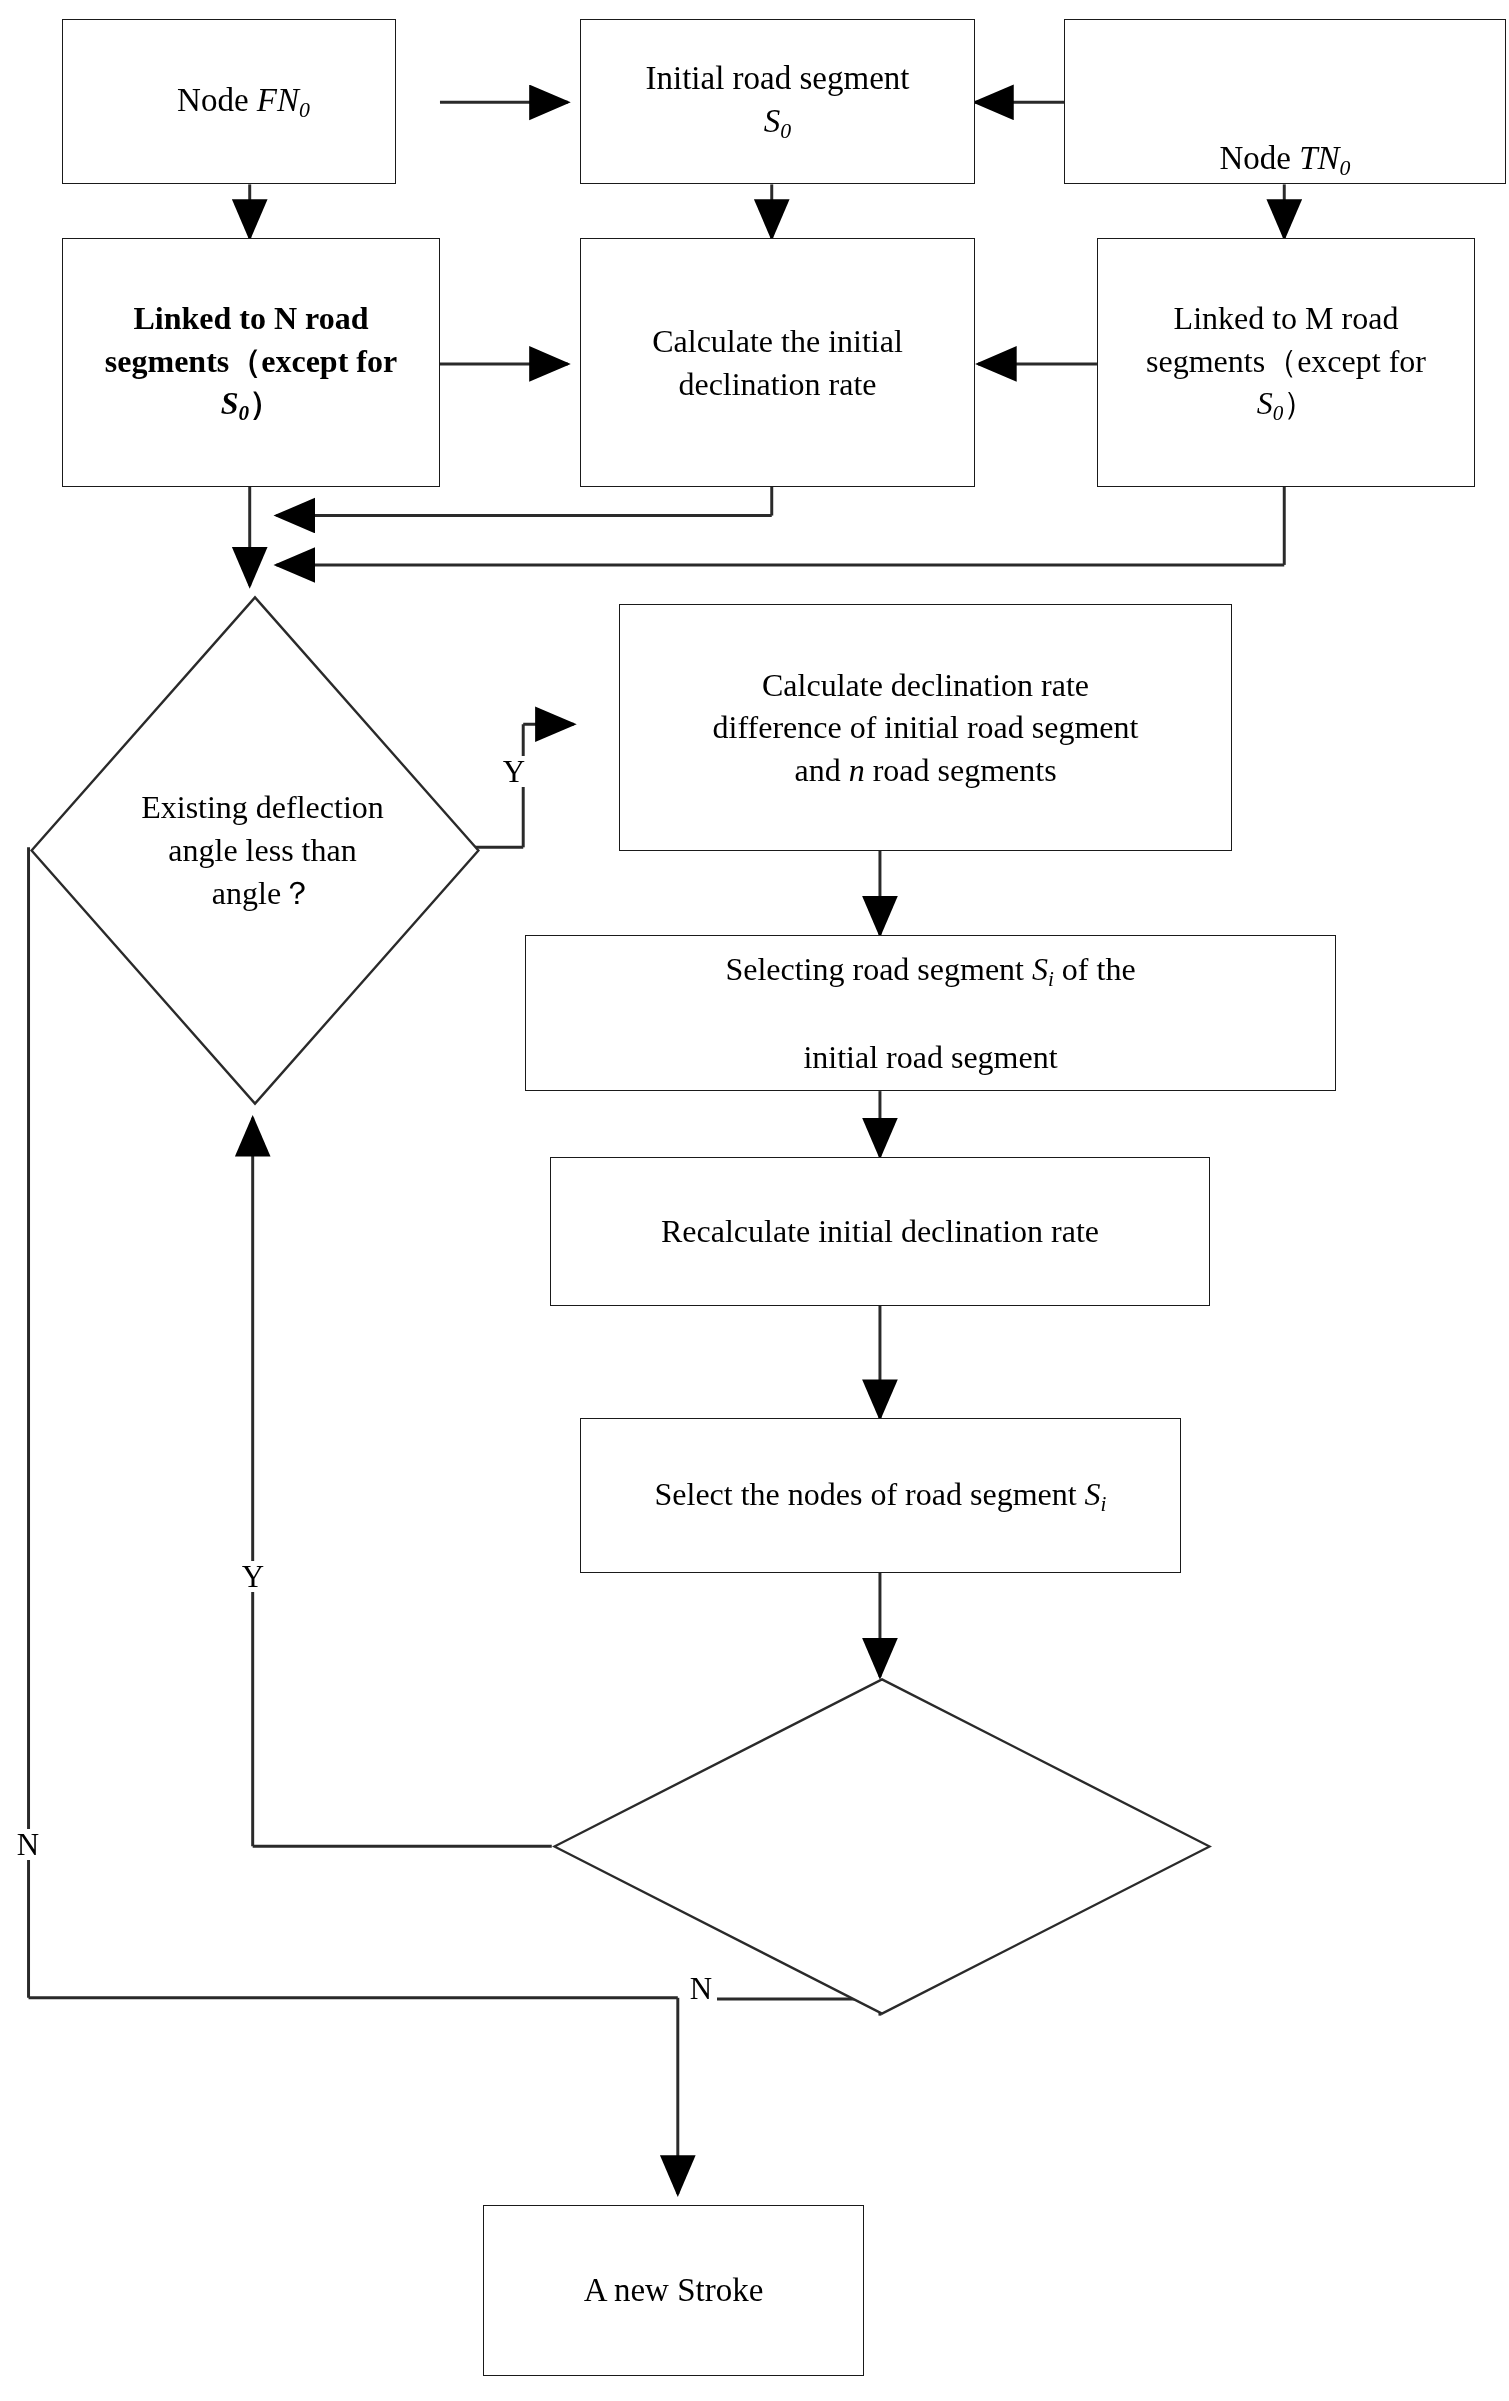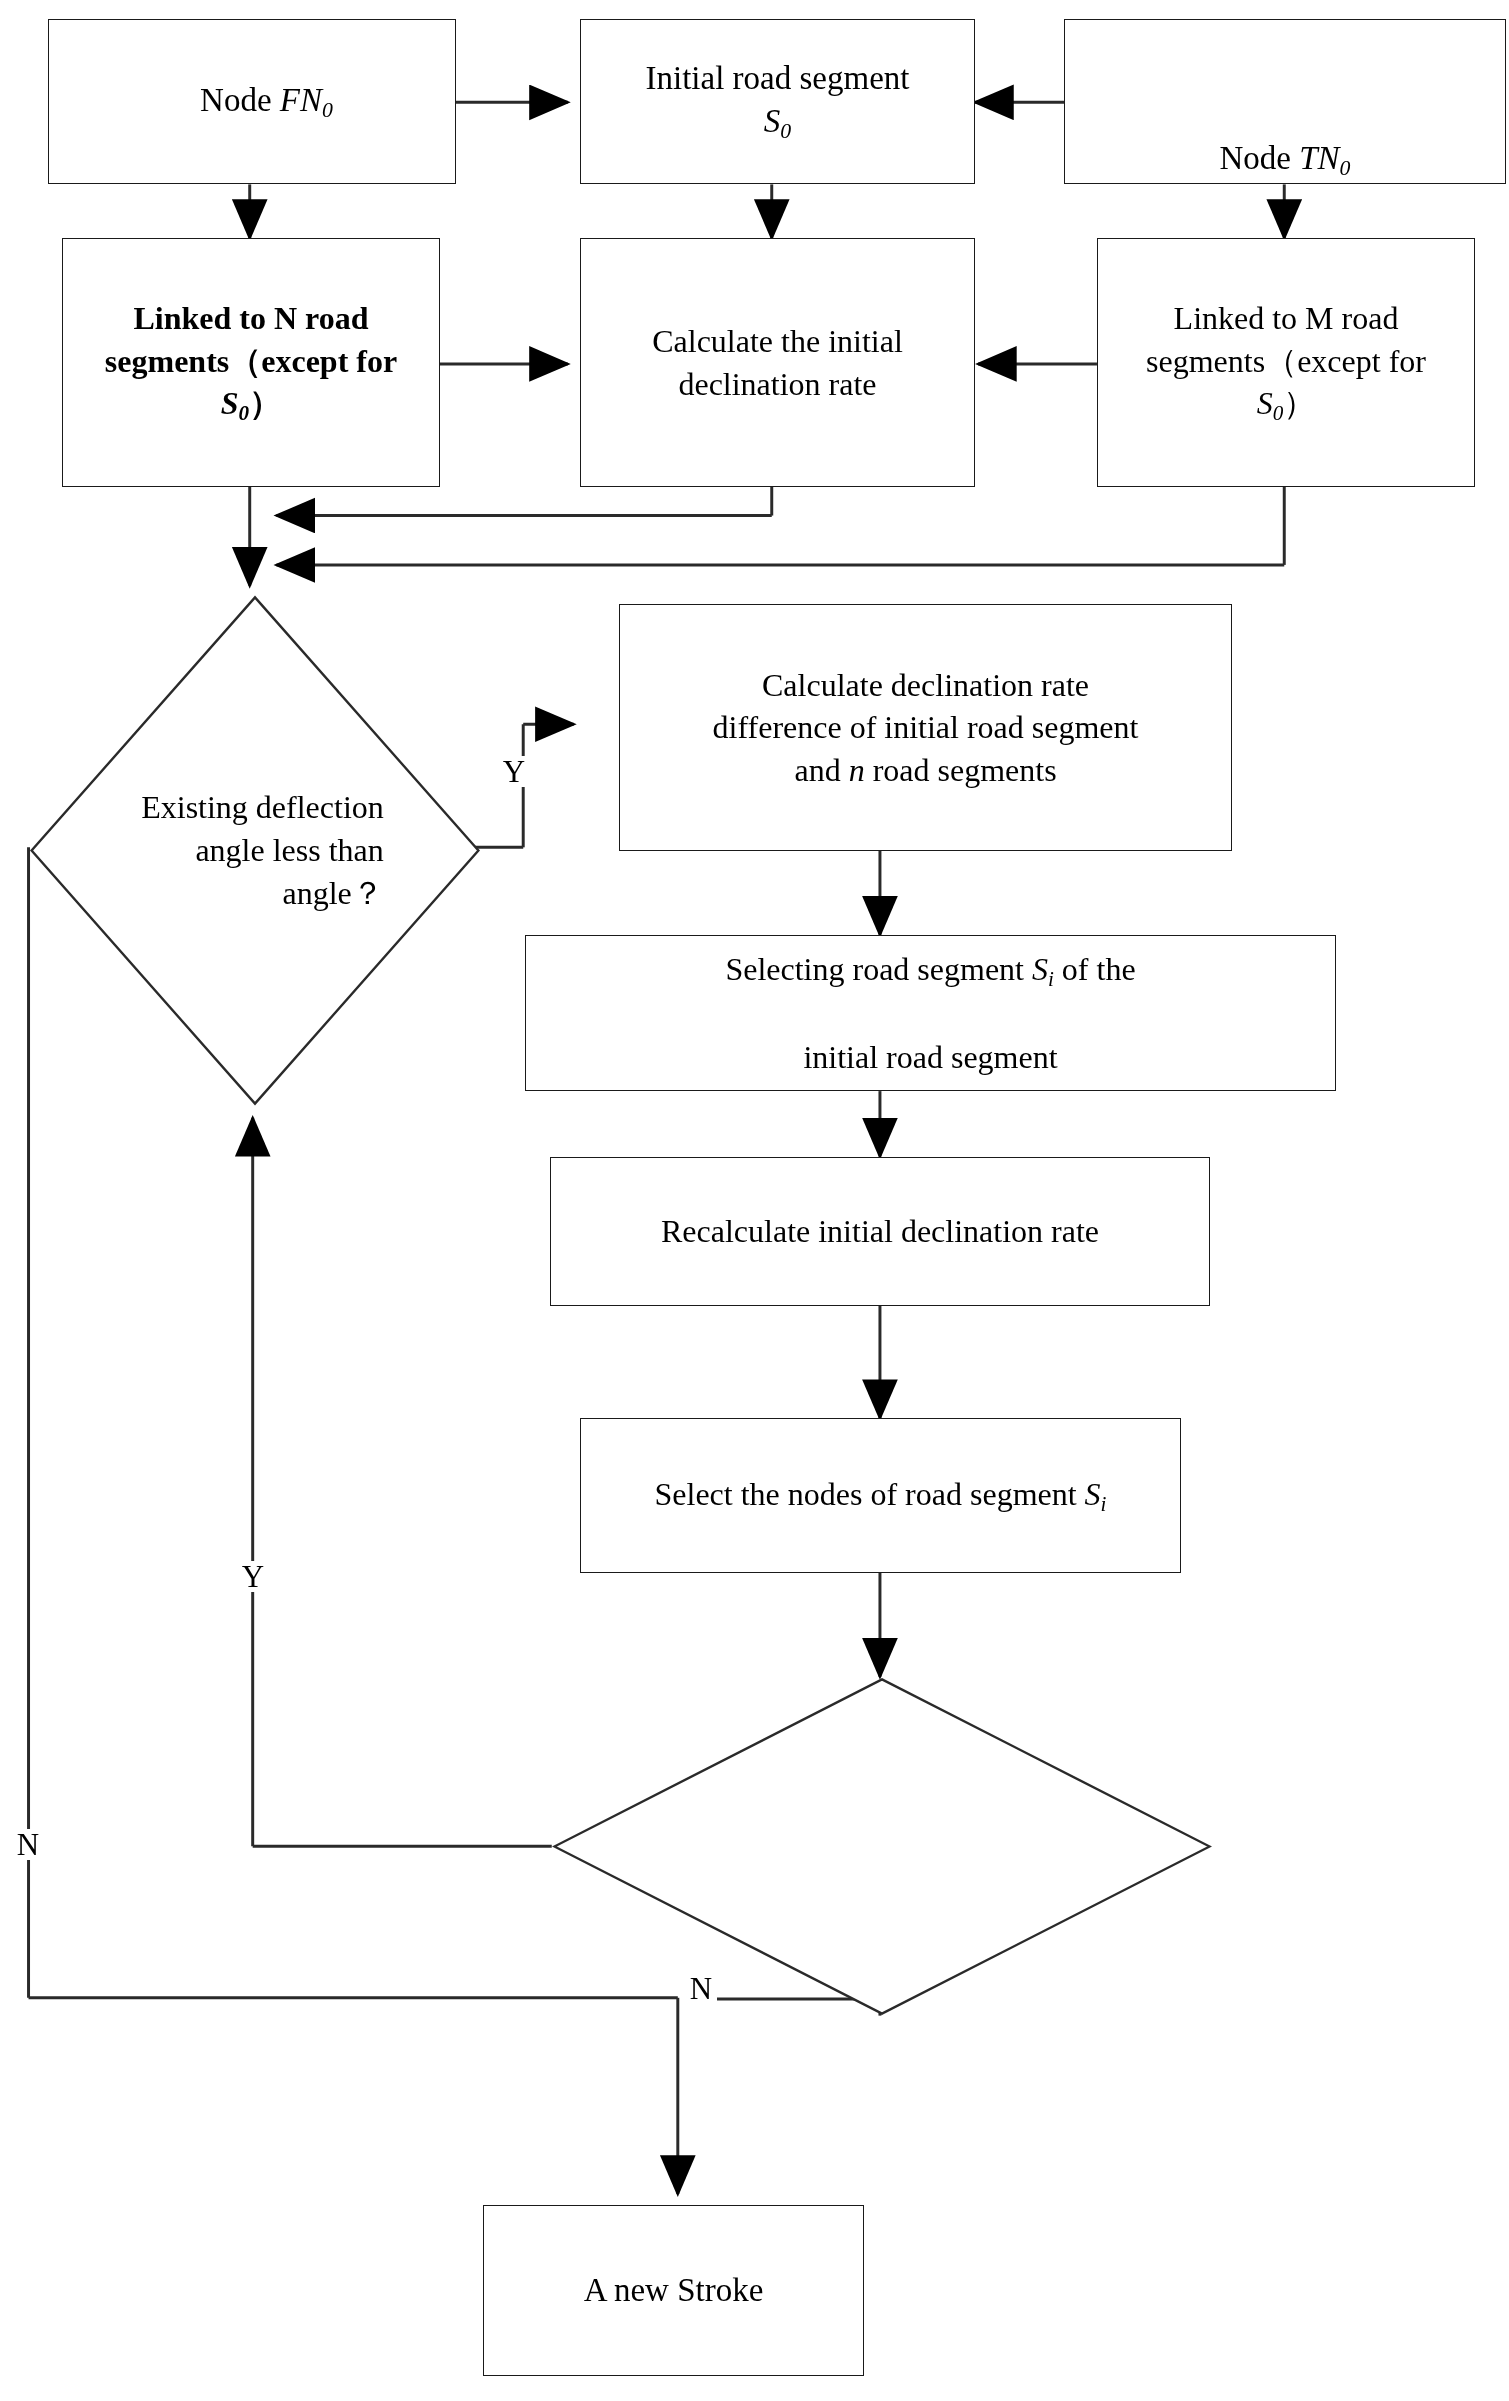--- a/index.html
+++ b/index.html
@@ -6,21 +6,21 @@
   body{font-family:"Liberation Serif","DejaVu Serif",serif;}
   #stage{position:relative;width:1509px;height:2401px;background:#ffffff;overflow:hidden;}
   #wires{position:absolute;left:0;top:0;width:1509px;height:2401px;}
 
   .node{position:absolute;box-sizing:border-box;display:flex;align-items:center;
         justify-content:center;text-align:center;color:#000;}
   .proc{background:#ffffff;border:1.8px solid #1a1a1a;}
   .proc .txt{padding:0 8.3px;line-height:1.32;}
 
   .dia{background:transparent;}
-  .dia .dtxt{position:relative;z-index:3;line-height:1.34;text-align:right;margin-left:16px;}
+  .dia .dtxt{position:relative;z-index:3;line-height:1.34;text-align:center;margin-left:16px;}
 
   .f56{font-size:33px;}
   .f54{font-size:32px;}
 
   .it{font-style:italic;}
   sub{font-size:0.66em;vertical-align:-0.28em;font-style:normal;}
   .it sub{font-style:italic;}
 
   .edgelabel{position:absolute;font-size:31px;color:#000;background:#ffffff;
              padding:0 4.8px;line-height:1;z-index:6;}
@@ -82,21 +82,21 @@
 
       <path d="M1480,3390 L1480,3365"></path>
       <path d="M1480,3365 L1480,3360"></path>
       <path d="M1480,3390 L1140,3390" stroke="none"></path>
       <path d="M1480,3360 L1480,3362"></path>
       <path d="M1480,3300 L1480,3362"></path>
       <path d="M1480,3362 L1160,3362"></path>
     </g>
   </svg>
 
-  <div class="node proc" style="left:48px;top:19px;width:408px;height:165px;padding-left:29px;">
+  <div class="node proc" style="left:62px;top:19px;width:334px;height:165px;padding-left:29px;">
     <div class="txt f56">
       <span>Node  </span><span class="it"><span>FN</span><sub>0</sub></span>
     </div>
   </div>
 
   <div class="node proc" style="left:580px;top:19px;width:395px;height:165px;">
     <div class="txt f56">
       <span>Initial road segment</span><br>
       <span class="it"><span>S</span><sub>0</sub></span>
     </div>

